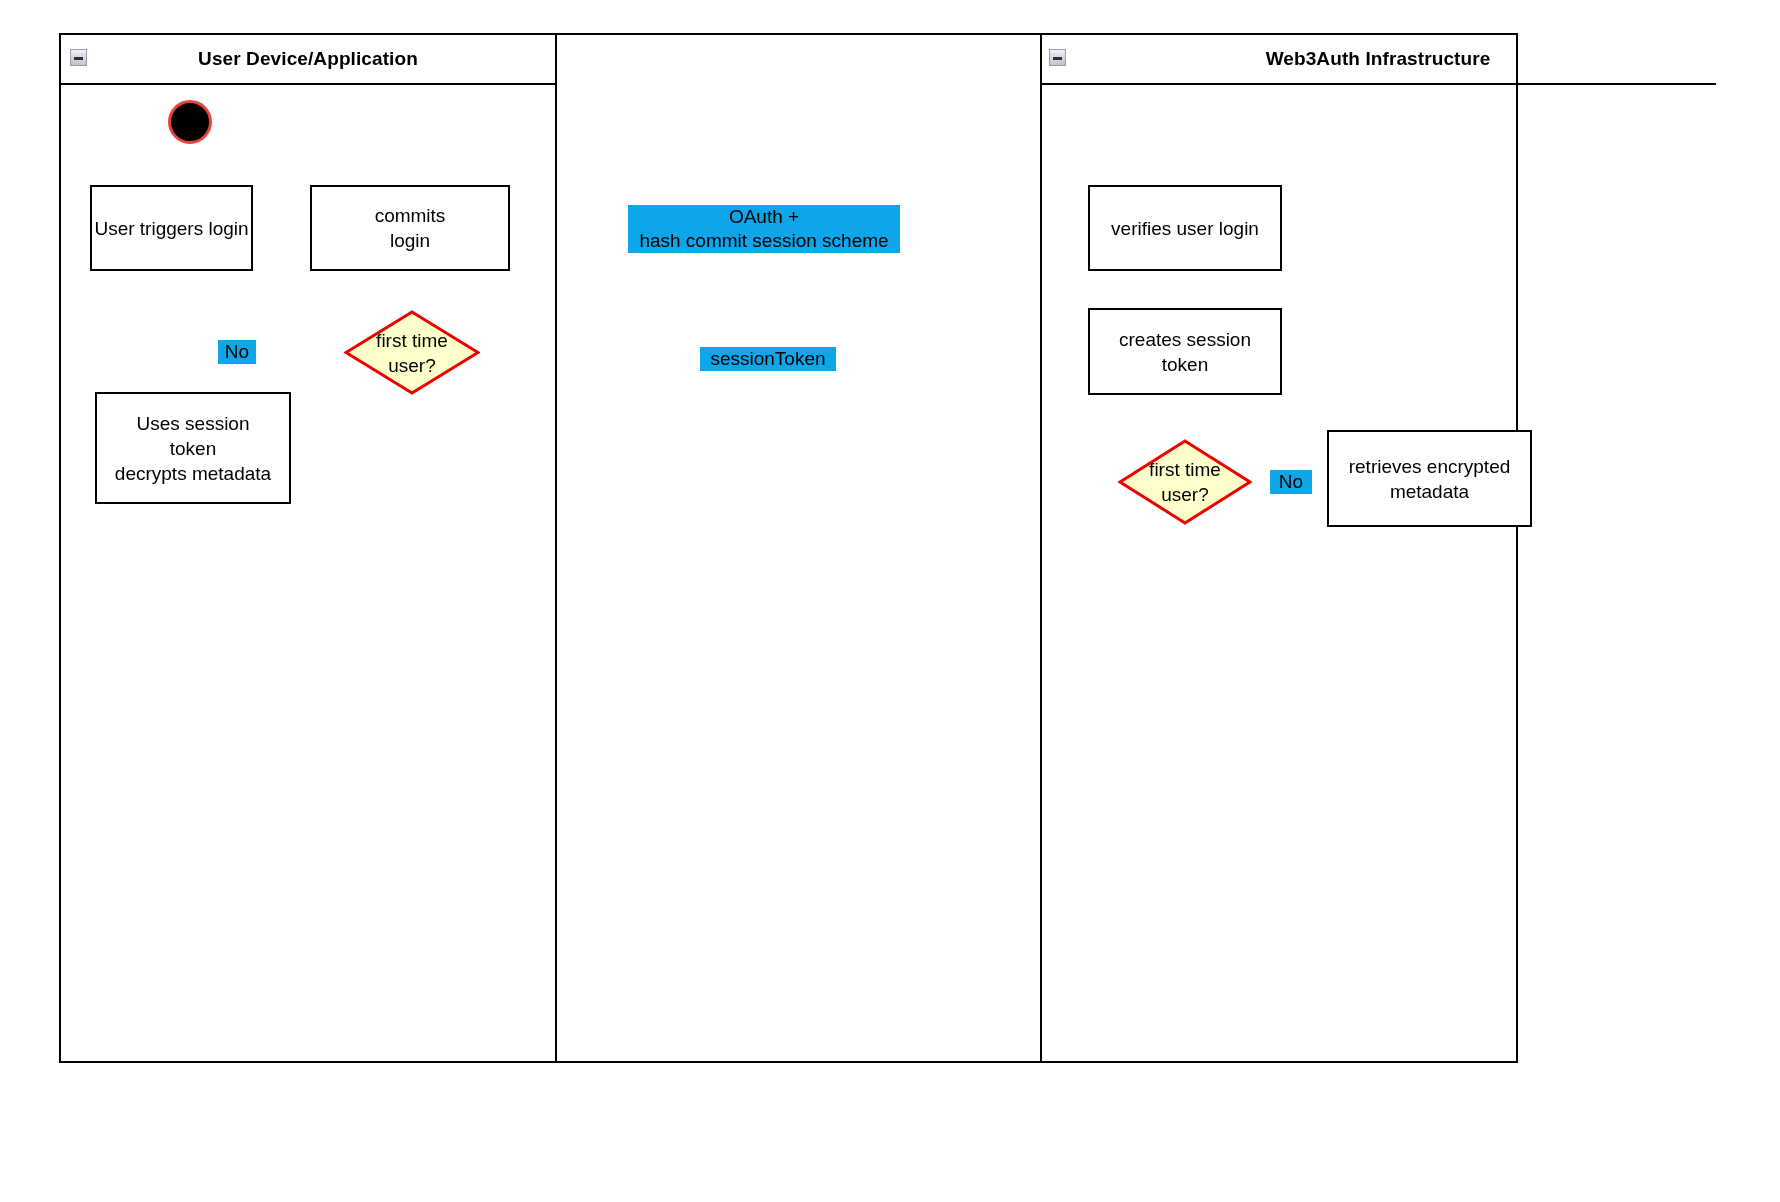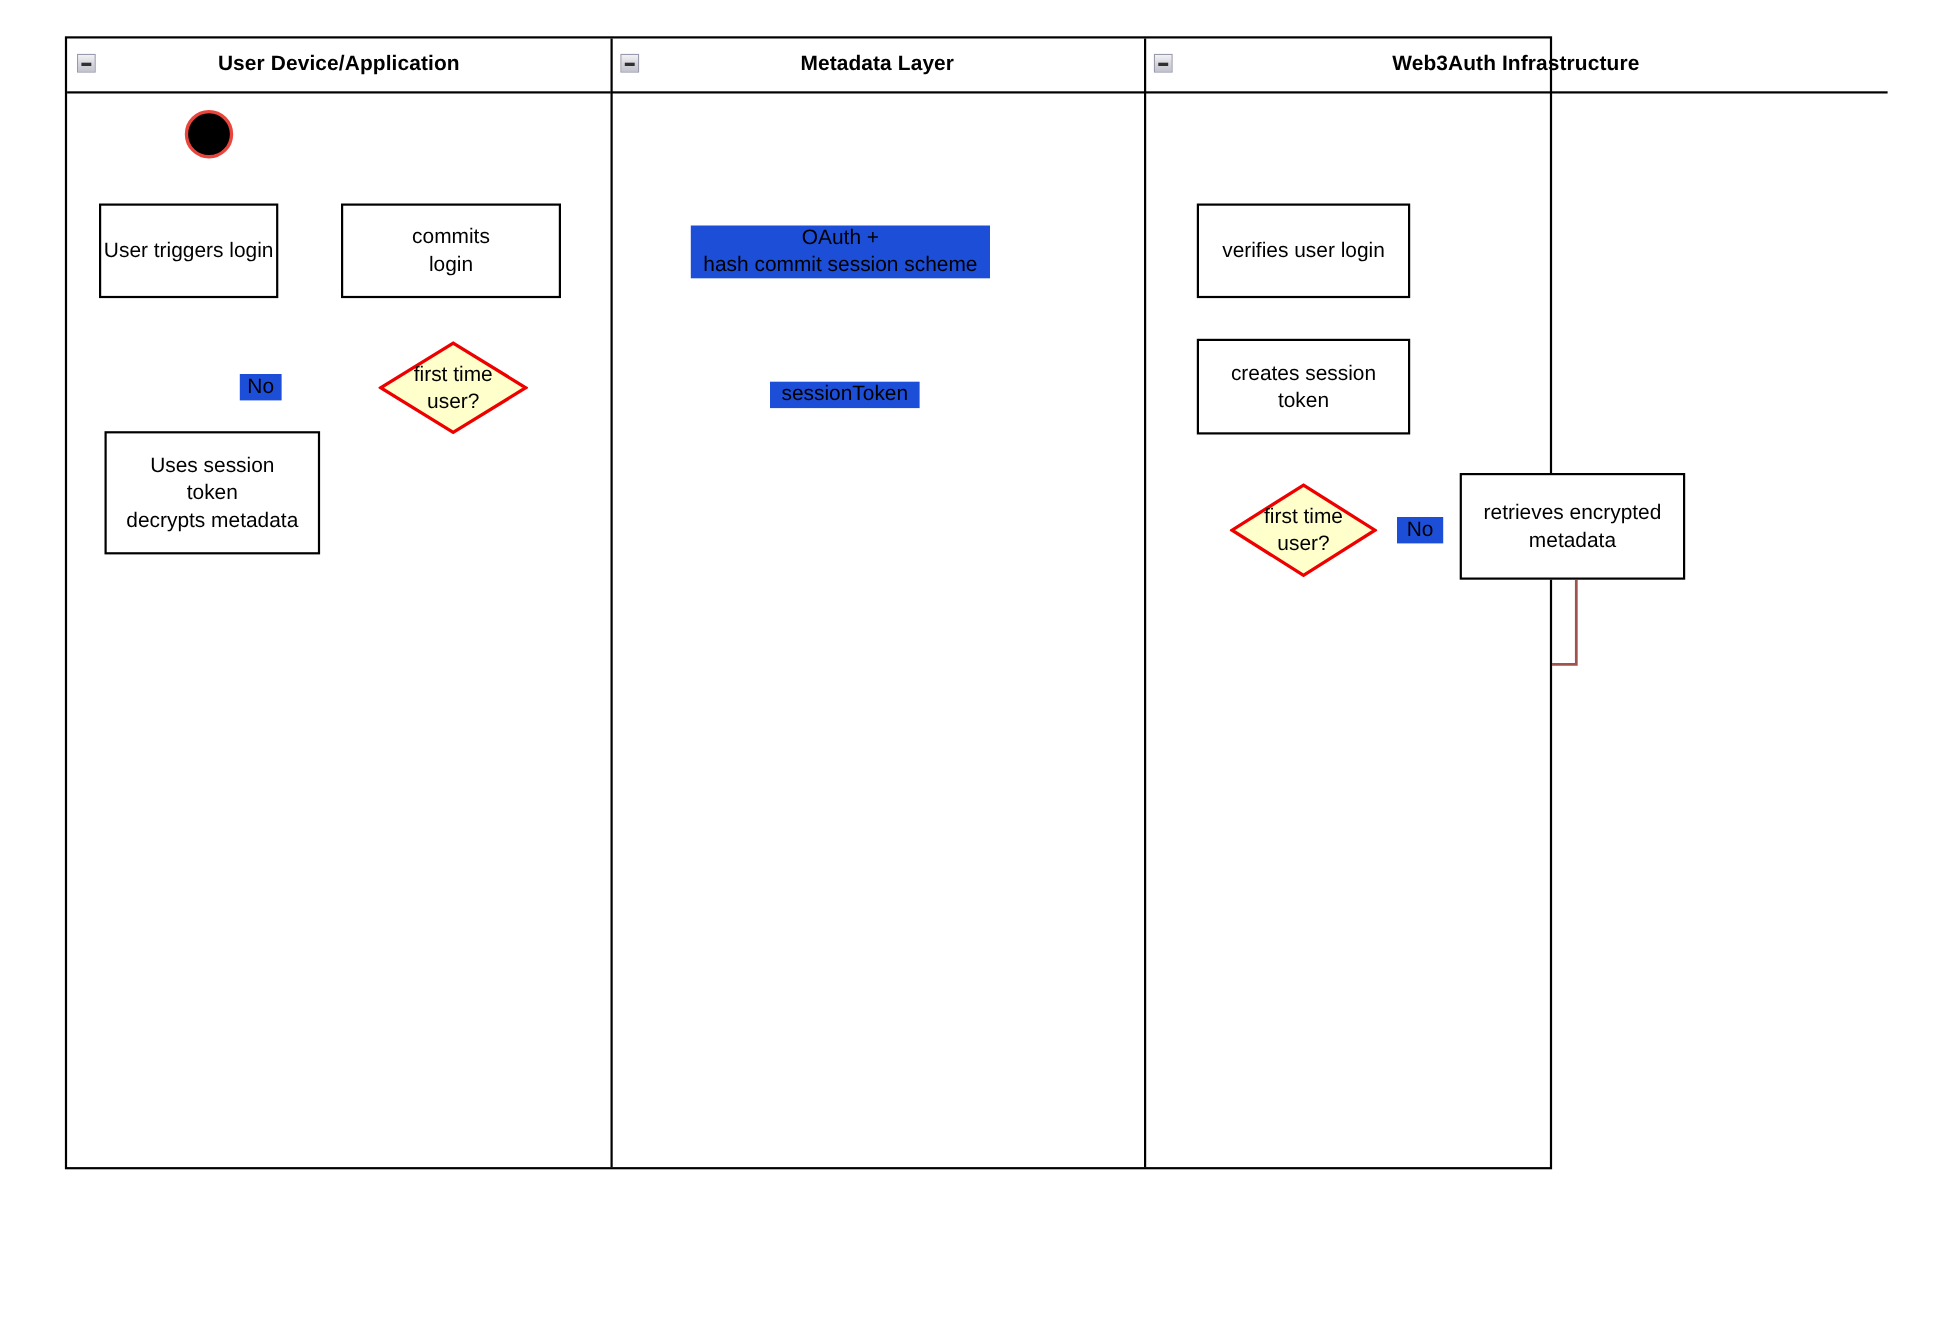--- a/index.html
+++ b/index.html
@@ -18,21 +18,21 @@
     position: absolute;
     left: 0; top: 0;
     width: 1780px;
     height: 1202px;
   }
   
   .pool {
     position: absolute;
     left: 59px;
     top: 33px;
-    width: 1352px;
+    width: 1459px;
     height: 1030px;
     border: 2px solid #000000;
     box-sizing: border-box;
     background: #ffffff;
   }
   .lane-divider {
     position: absolute;
     top: 0;
     width: 0;
     height: 100%;
@@ -123,21 +123,21 @@
     border: 3px solid #e8453c;
     box-sizing: border-box;
   }
 
   
   .edge-label {
     position: absolute;
     font-size: 19px;
     line-height: 24px;
     color: #000000;
-    background: #1d4ed8;
+    background: #0ea5e9;
     text-align: center;
     white-space: pre-line;
     padding: 0 4px;
   }
 </style>
 </head>
 <body>
 
 <svg id="canvas" viewBox="0 0 1780 1202" xmlns="http://www.w3.org/2000/svg">
   <defs>
@@ -187,24 +187,20 @@
 <div class="pool">
 
   <div class="lane-divider" style="left:494px;"></div>
   <div class="lane-divider" style="left:979px;"></div>
 
   <div class="lane-header" style="left:0px; width:494px;">
     <span class="collapse-icon"></span>
     <span class="lane-title">User Device/Application</span>
   </div>
 
-  <div class="lane-header" style="left:494px; width:485px;">
-    <span class="collapse-icon"></span>
-    <span class="lane-title">Metadata Layer</span>
-  </div>
 
   <div class="lane-header" style="left:979px; width:676px;">
     <span class="collapse-icon"></span>
     <span class="lane-title">Web3Auth Infrastructure</span>
   </div>
 </div>
 
 <div class="start-node" style="left:168px; top:100px;"></div>
 
 <div class="node task" style="left:90px; top:185px; width:163px; height:86px;">

